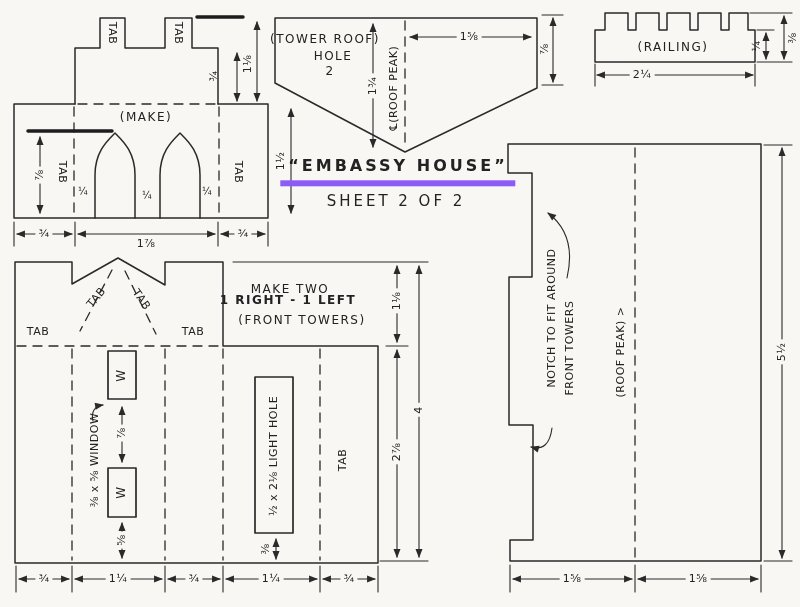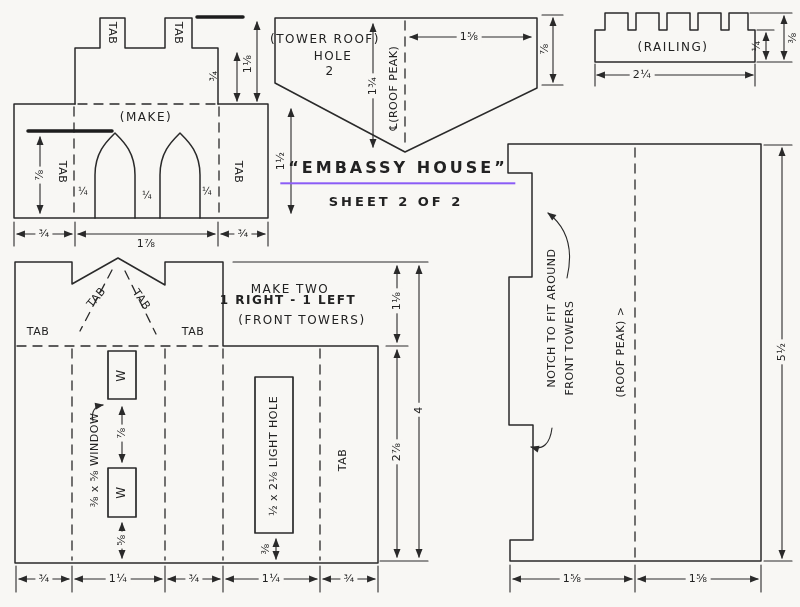--- a/index.html
+++ b/index.html
@@ -11,23 +11,23 @@
   .d{fill:none;stroke:#2a2a2a;stroke-width:1.3;stroke-dasharray:9 7;stroke-linecap:round;}
   .dim{fill:none;stroke:#2a2a2a;stroke-width:1.1;stroke-linecap:round;}
   .thick{fill:none;stroke:#1d1d1d;stroke-width:3.5;stroke-linecap:round;}
   .lb{position:absolute;transform:translate(-50%,-50%);font-size:12px;letter-spacing:1.5px;
       white-space:nowrap;line-height:1.15;text-align:center;}
   .bg{background:#f8f7f4;padding:0 3px;}
   .r90{transform:translate(-50%,-50%) rotate(-90deg);}
   .r90cw{transform:translate(-50%,-50%) rotate(90deg);}
   .sm{font-size:11px;letter-spacing:0.5px;}
   .xs{font-size:10px;letter-spacing:0.4px;}
-  .title{font-size:16px;font-weight:bold;letter-spacing:3px;border-bottom:2px solid #8b5cf6;
+  .title{font-size:16px;font-weight:bold;letter-spacing:3px;border-bottom:6px solid #8b5cf6;
          padding:0 8px 5px;}
-  .sub{font-size:13px;font-weight:bold;letter-spacing:3px;}
+  .sub{font-size:15px;font-weight:normal;letter-spacing:3px;}
 </style>
 </head>
 <body>
 
 <div id="canvas">
 
   <svg width="800" height="607" viewBox="0 0 800 607">
     <defs>
       <marker id="ah" viewBox="0 0 10 10" refX="9" refY="5" markerWidth="10" markerHeight="8" orient="auto-start-reverse">
         <path d="M0,1 L10,5 L0,9 z" fill="#2a2a2a"></path>

